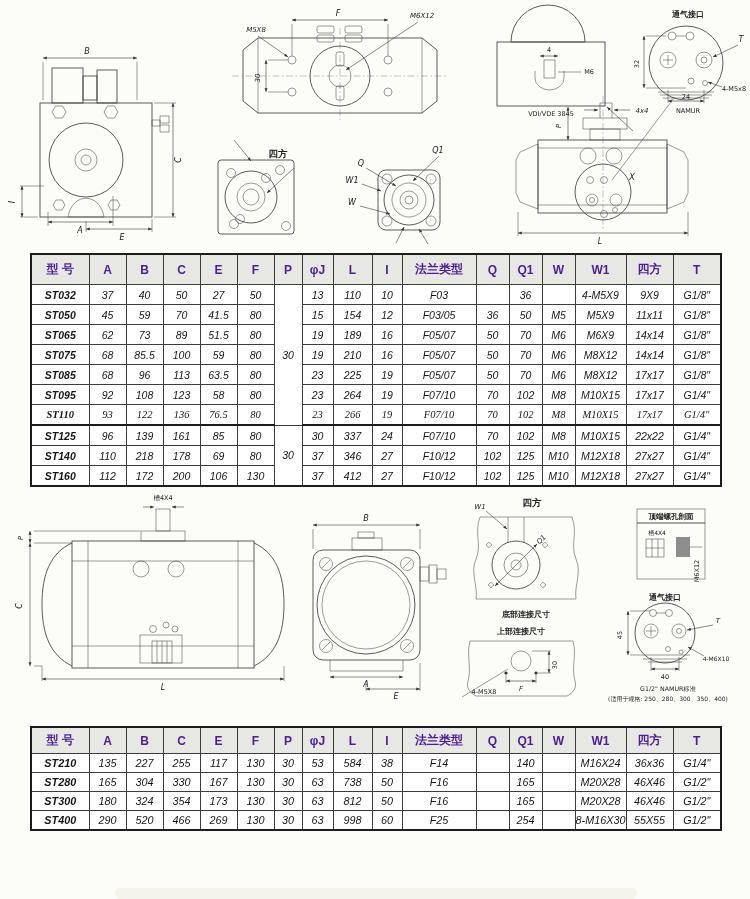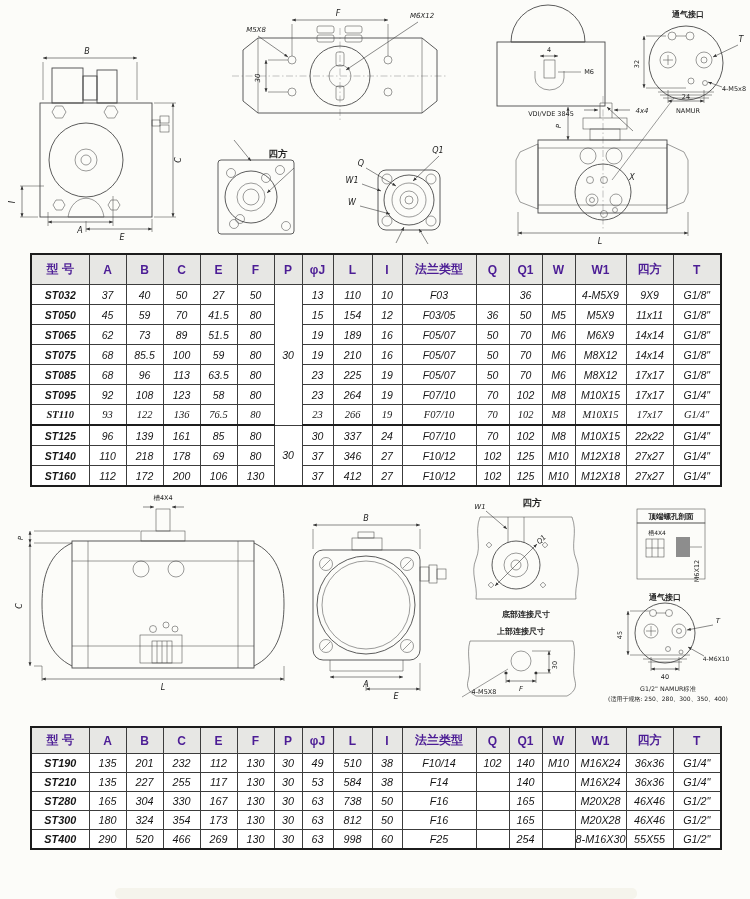--- a/index.html
+++ b/index.html
@@ -671,39 +671,20 @@
             <th>Q</th>
             <th>Q1</th>
             <th>W</th>
             <th>W1</th>
             <th>四方</th>
             <th>T</th>
           </tr>
         </thead>
     <tbody>
           <tr>
-            <td>ST190</td>
-            <td>135</td>
-            <td>201</td>
-            <td>232</td>
-            <td>112</td>
-            <td>130</td>
-            <td>30</td>
-            <td>49</td>
-            <td>510</td>
-            <td>38</td>
-            <td>F10/14</td>
-            <td>102</td>
-            <td>140</td>
-            <td>M10</td>
-            <td>M16X24</td>
-            <td>36x36</td>
-            <td>G1/4"</td>
-          </tr>
-          <tr>
             <td>ST210</td>
             <td>135</td>
             <td>227</td>
             <td>255</td>
             <td>117</td>
             <td>130</td>
             <td>30</td>
             <td>53</td>
             <td>584</td>
             <td>38</td>

